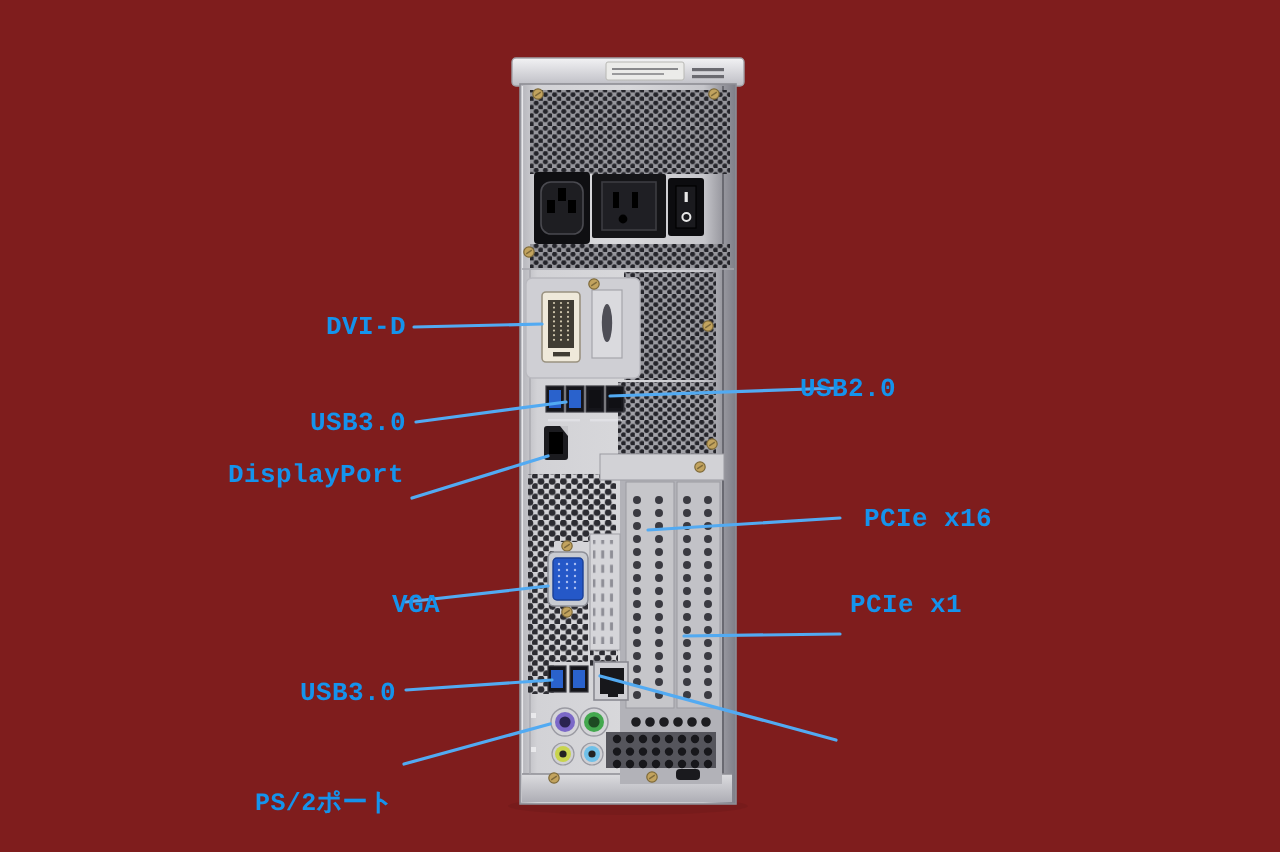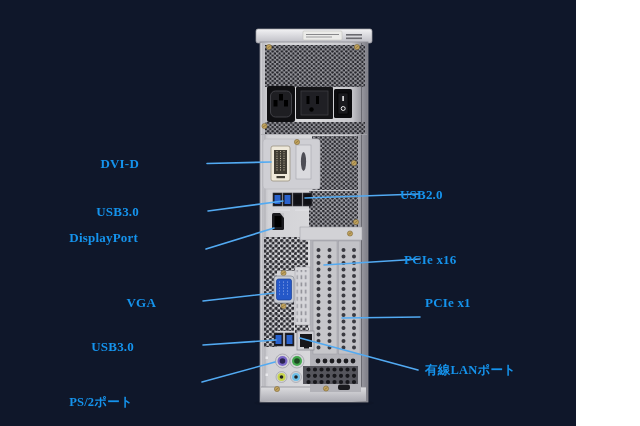--- a/index.html
+++ b/index.html
@@ -1,17 +1,17 @@
 <!DOCTYPE html>
 <html><head>
 <meta charset="utf-8">
 <style>
   html,body{margin:0;padding:0;background:#fff;}
-  .stage{position:relative;width:576px;height:426px;background:#0f172a;overflow:hidden;
-         font-family:Liberation Serif, serif;}
+  .stage{position:relative;width:640px;height:426px;background:#7f1d1d;overflow:hidden;
+         font-family:Liberation Mono, monospace;}
   .stage svg{position:absolute;left:0;top:0;}
   .callout{position:absolute;font-weight:700;font-size:13px;line-height:13px;
            color:#1593ec;white-space:nowrap;letter-spacing:.2px;}
   .callout.jp{font-size:12.5px;}
 </style>
 </head>
 <body>
 
 <div class="stage">
 
@@ -243,17 +243,16 @@
   </svg>
 
   <div class="callout" style="right:437px;top:157px">DVI-D</div>
   <div class="callout" style="right:437px;top:205px">USB3.0</div>
   <div class="callout" style="right:438px;top:231px">DisplayPort</div>
   <div class="callout" style="right:420px;top:296px">VGA</div>
   <div class="callout" style="right:442px;top:340px">USB3.0</div>
   <div class="callout jp" style="right:443px;top:396px">PS/2ポート</div>
 
   <div class="callout" style="left:400px;top:188px">USB2.0</div>
-  <div class="callout" style="left:404px;top:253px">PCIe x16</div>
+  <div class="callout" style="left:432px;top:253px">PCIe x16</div>
   <div class="callout" style="left:425px;top:296px">PCIe x1</div>
-  <div class="callout jp" style="left:425px;top:364px">有線LANポート</div>
 
 </div>
 
 </body></html>

